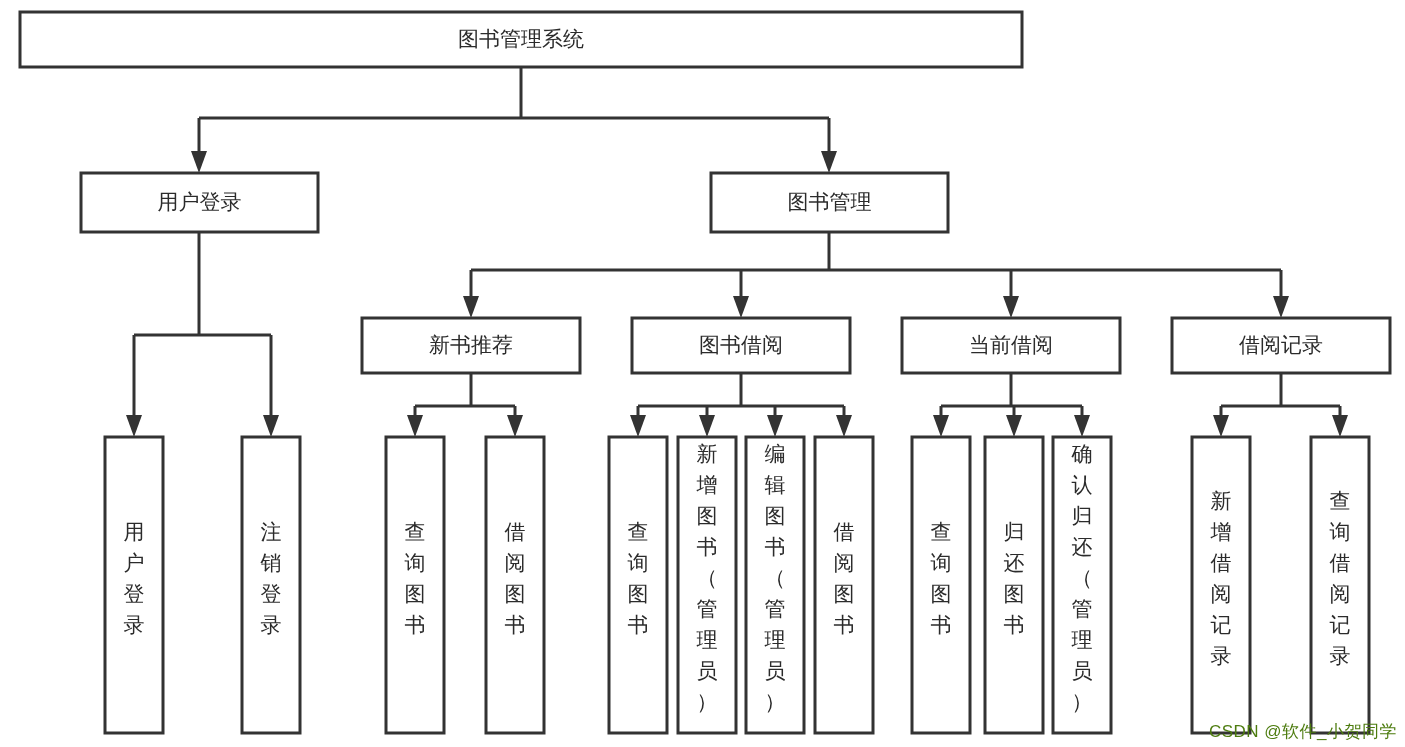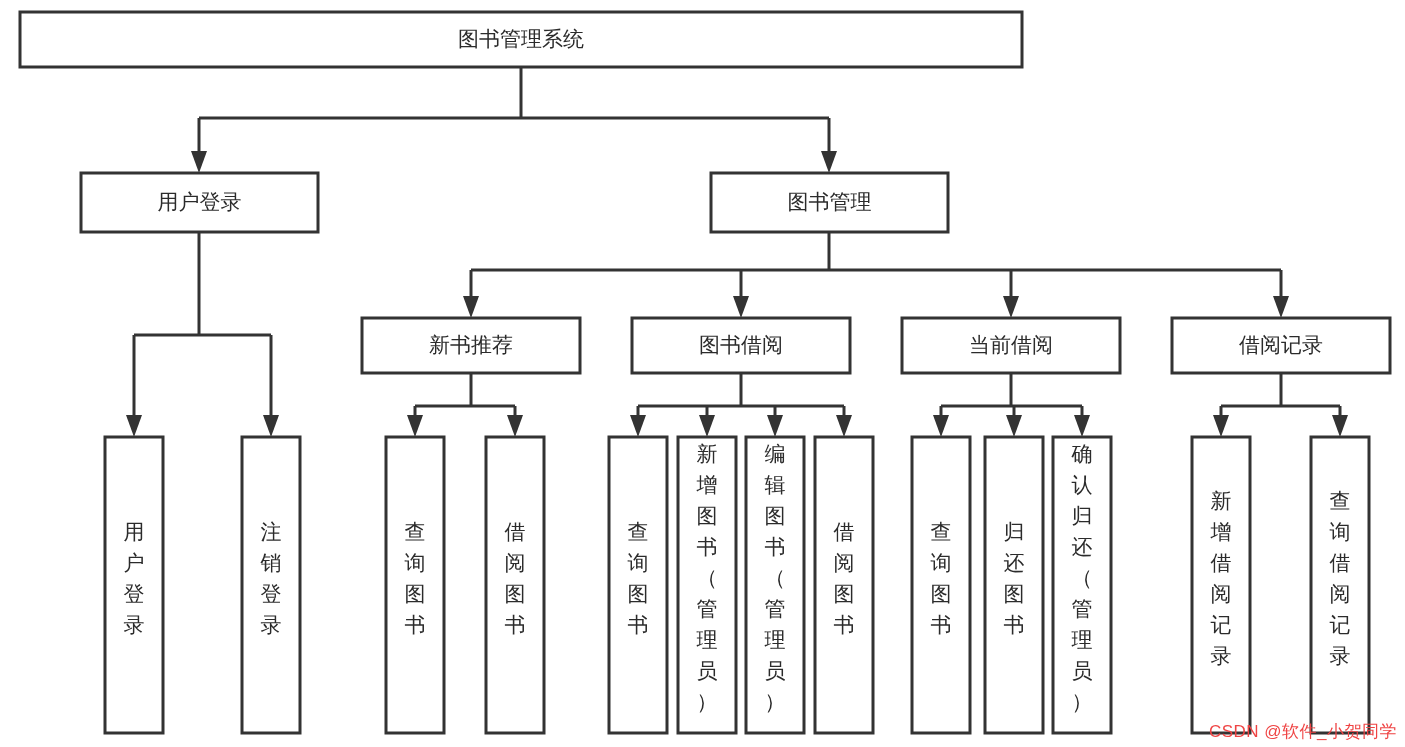--- a/index.html
+++ b/index.html
@@ -46,21 +46,21 @@
     font-size: 21px;
     fill: #2b2b2b;
     text-anchor: middle;
   }
   .watermark {
     position: absolute;
     right: 8px;
     bottom: 4px;
     font-family: "Liberation Sans", "DejaVu Sans", sans-serif;
     font-size: 17px;
-    color: #ef4444;
+    color: #4d7c0f;
     white-space: nowrap;
     letter-spacing: 0.5px;
     pointer-events: none;
     margin-top: 25px;
   }
 </style>
 </head>
 <body>
 
 <svg id="diagram" viewBox="0 0 1405 747" xmlns="http://www.w3.org/2000/svg">

